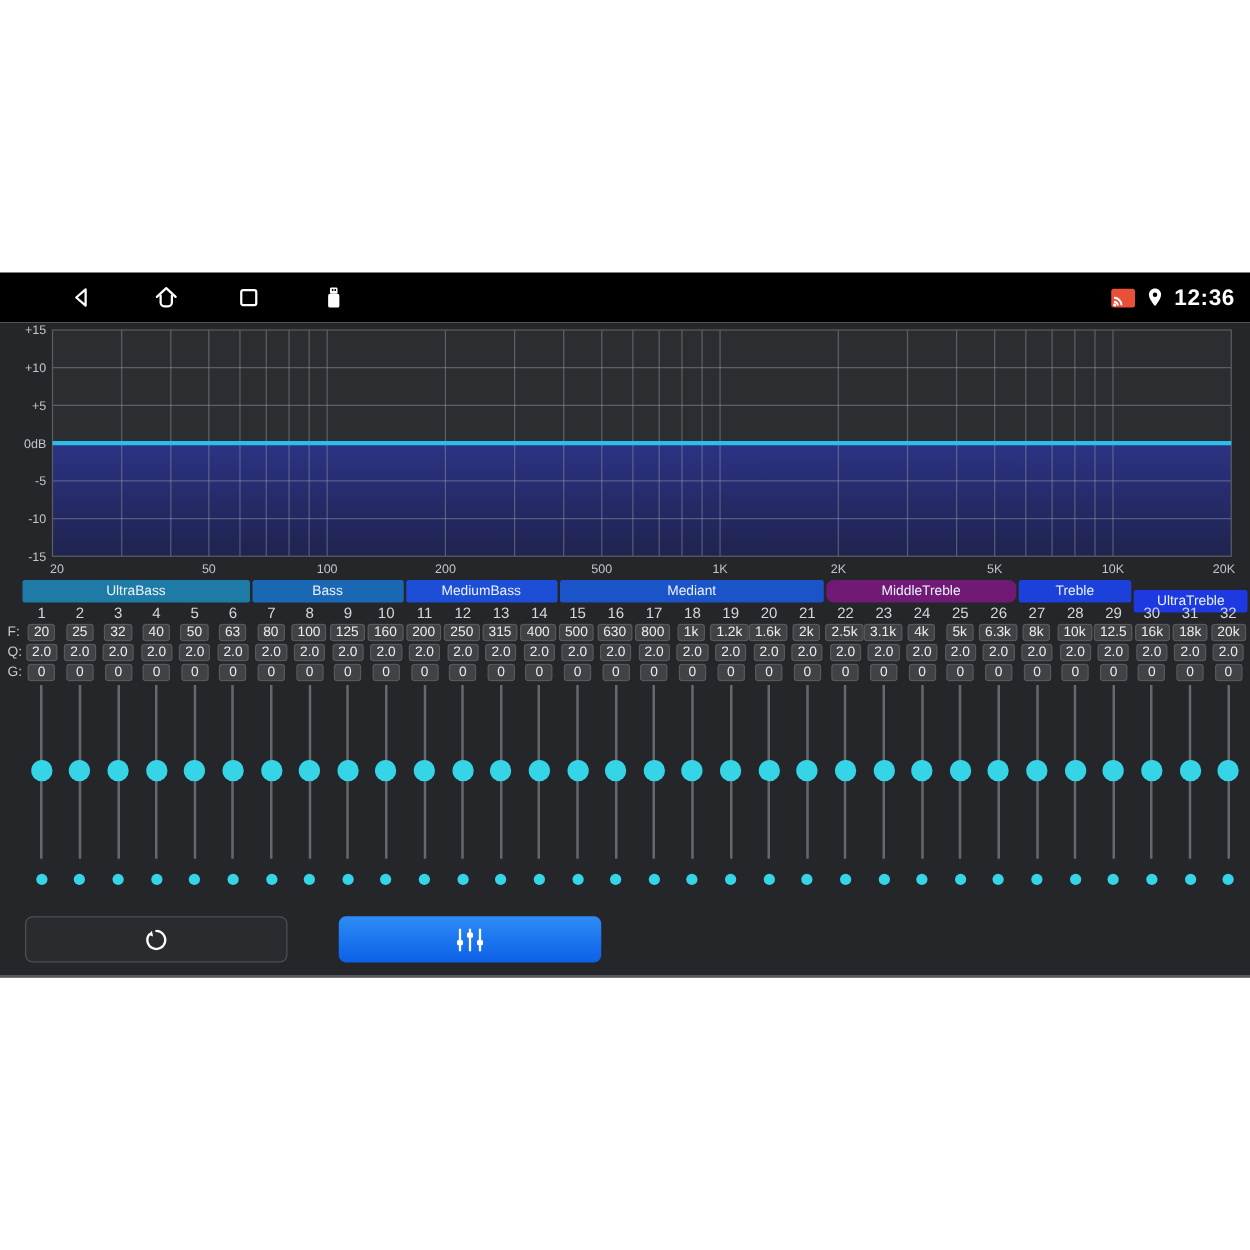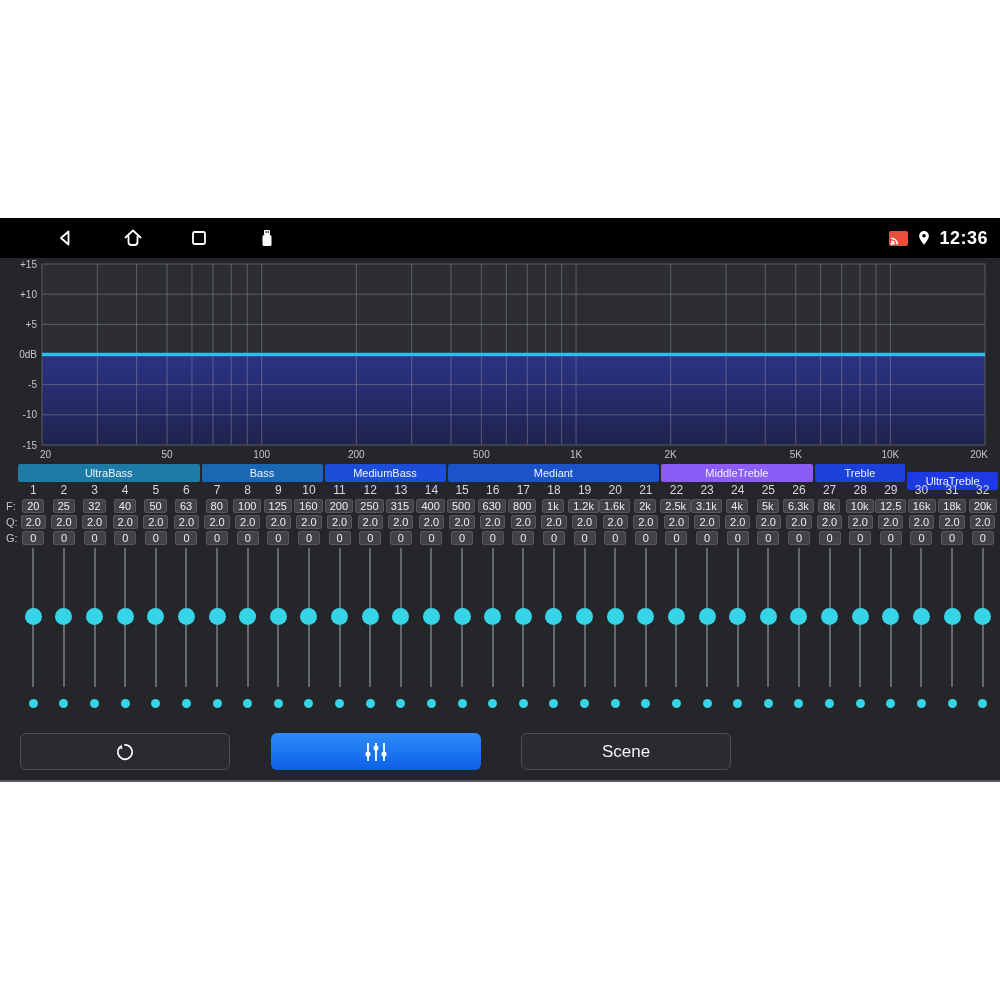--- a/index.html
+++ b/index.html
@@ -137,21 +137,21 @@
           <text x="890.3762380296218" y="198" text-anchor="middle" font-size="10" fill="#c3c5ca">10K</text>
           <text x="988" y="198" text-anchor="end" font-size="10" fill="#c3c5ca">20K</text>
         </svg>
     </div>
 
     <div class="band-row" id="band-row">
         <div class="band" style="flex: 6 1 0px; background: rgb(30, 123, 166);">UltraBass</div>
         <div class="band" style="flex: 4 1 0px; background: rgb(26, 104, 180);">Bass</div>
         <div class="band" style="flex: 4 1 0px; background: #1d4ed8;">MediumBass</div>
         <div class="band" style="flex: 7 1 0px; background: rgb(27, 83, 200);">Mediant</div>
-        <div class="band" style="flex: 5 1 0px; background: #8b5cf6;">MiddleTreble</div>
+        <div class="band" style="flex: 5 1 0px; background: #701a75; border-radius: 6px;">MiddleTreble</div>
         <div class="band" style="flex: 3 1 0px; background: rgb(28, 65, 218);">Treble</div>
         <div class="band" style="flex: 3 1 0px; background: rgb(29, 57, 226); margin-top: 8px;">UltraTreble</div>
       </div>
 
     <div class="row32 ch-num-row" id="num-row">
         <div class="slot">
           <span class="ch-num">1</span>
         </div>
         <div class="slot">
           <span class="ch-num">2</span>
@@ -785,20 +785,17 @@
       <div class="btn btn-blue" style="left:271px">
         <svg width="26" height="24" viewBox="0 0 26 24">
           <line x1="5" y1="3" x2="5" y2="21" stroke="#fff" stroke-width="1.8"></line>
           <line x1="13" y1="3" x2="13" y2="21" stroke="#fff" stroke-width="1.8"></line>
           <line x1="21" y1="3" x2="21" y2="21" stroke="#fff" stroke-width="1.8"></line>
           <rect x="2.6" y="12" width="4.8" height="4.2" rx="1.2" fill="#fff"></rect>
           <rect x="10.6" y="6" width="4.8" height="4.2" rx="1.2" fill="#fff"></rect>
           <rect x="18.6" y="12" width="4.8" height="4.2" rx="1.2" fill="#fff"></rect>
         </svg>
       </div>
-      <div class="btn btn-dark" style="left:521px">
-        <span>Scene</span>
-      </div>
     </div>
 
     <div class="bottom-edge"></div>
   </div>
 </div>
 
 </body></html>

